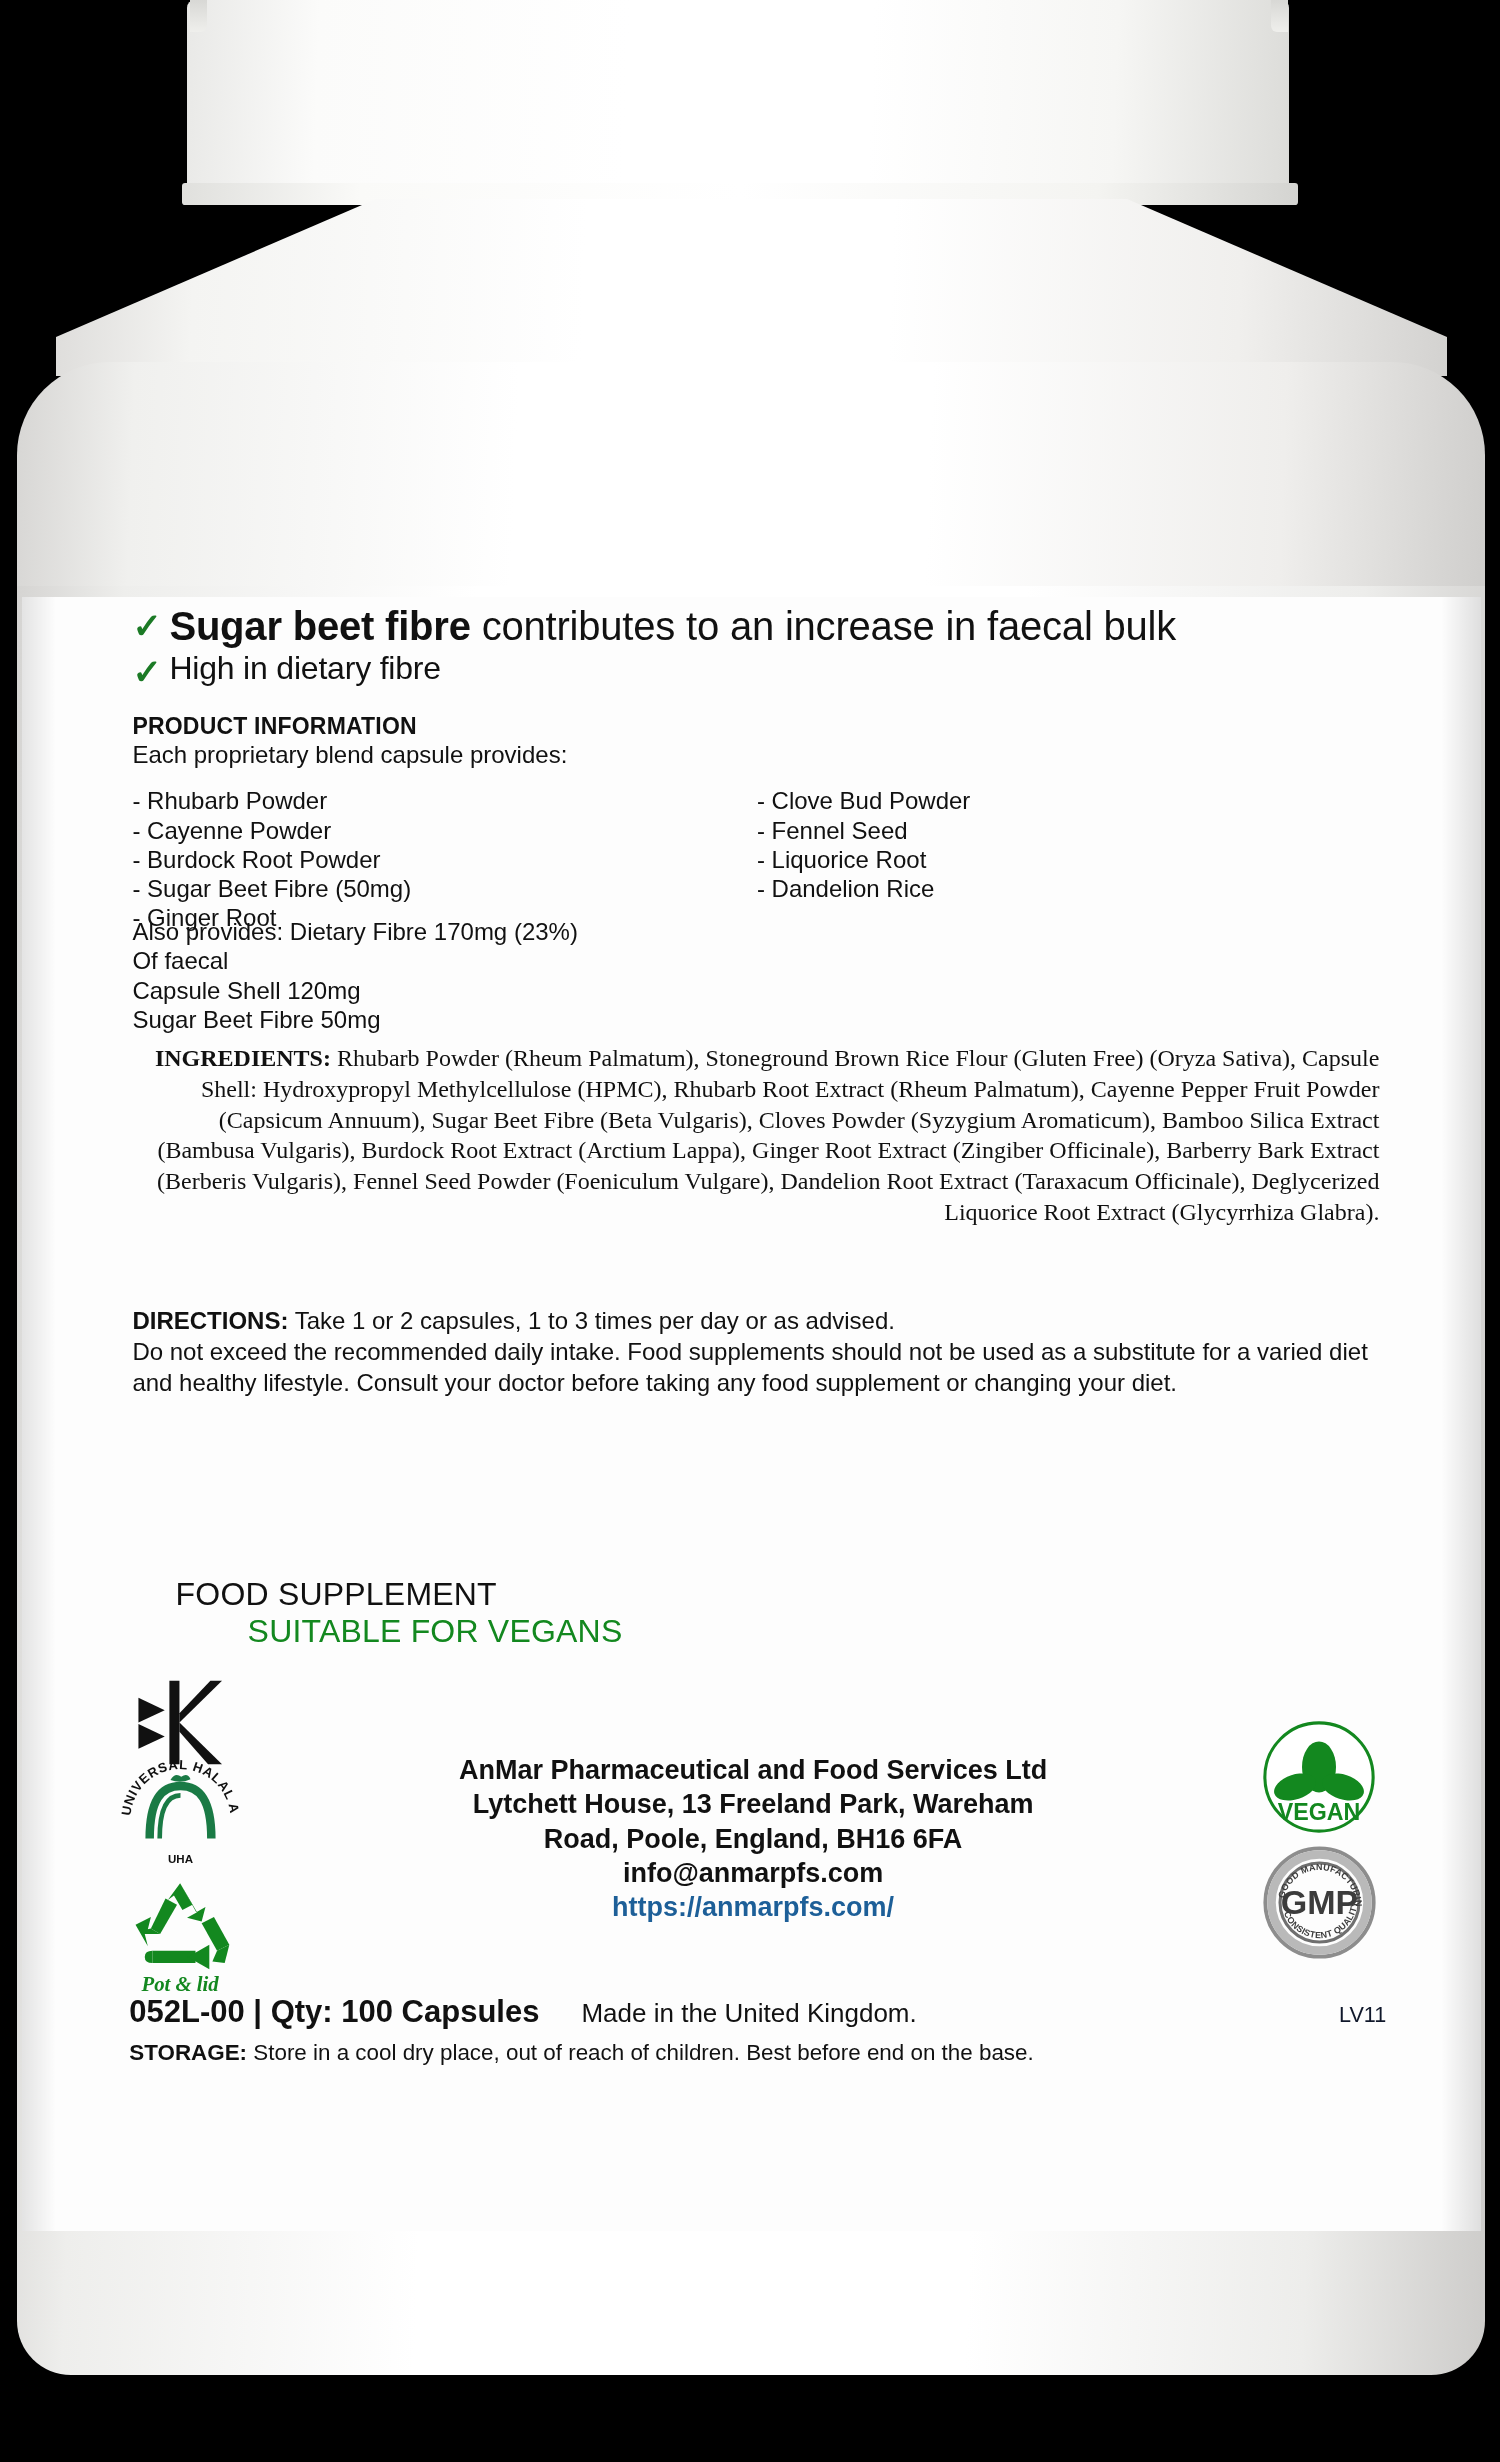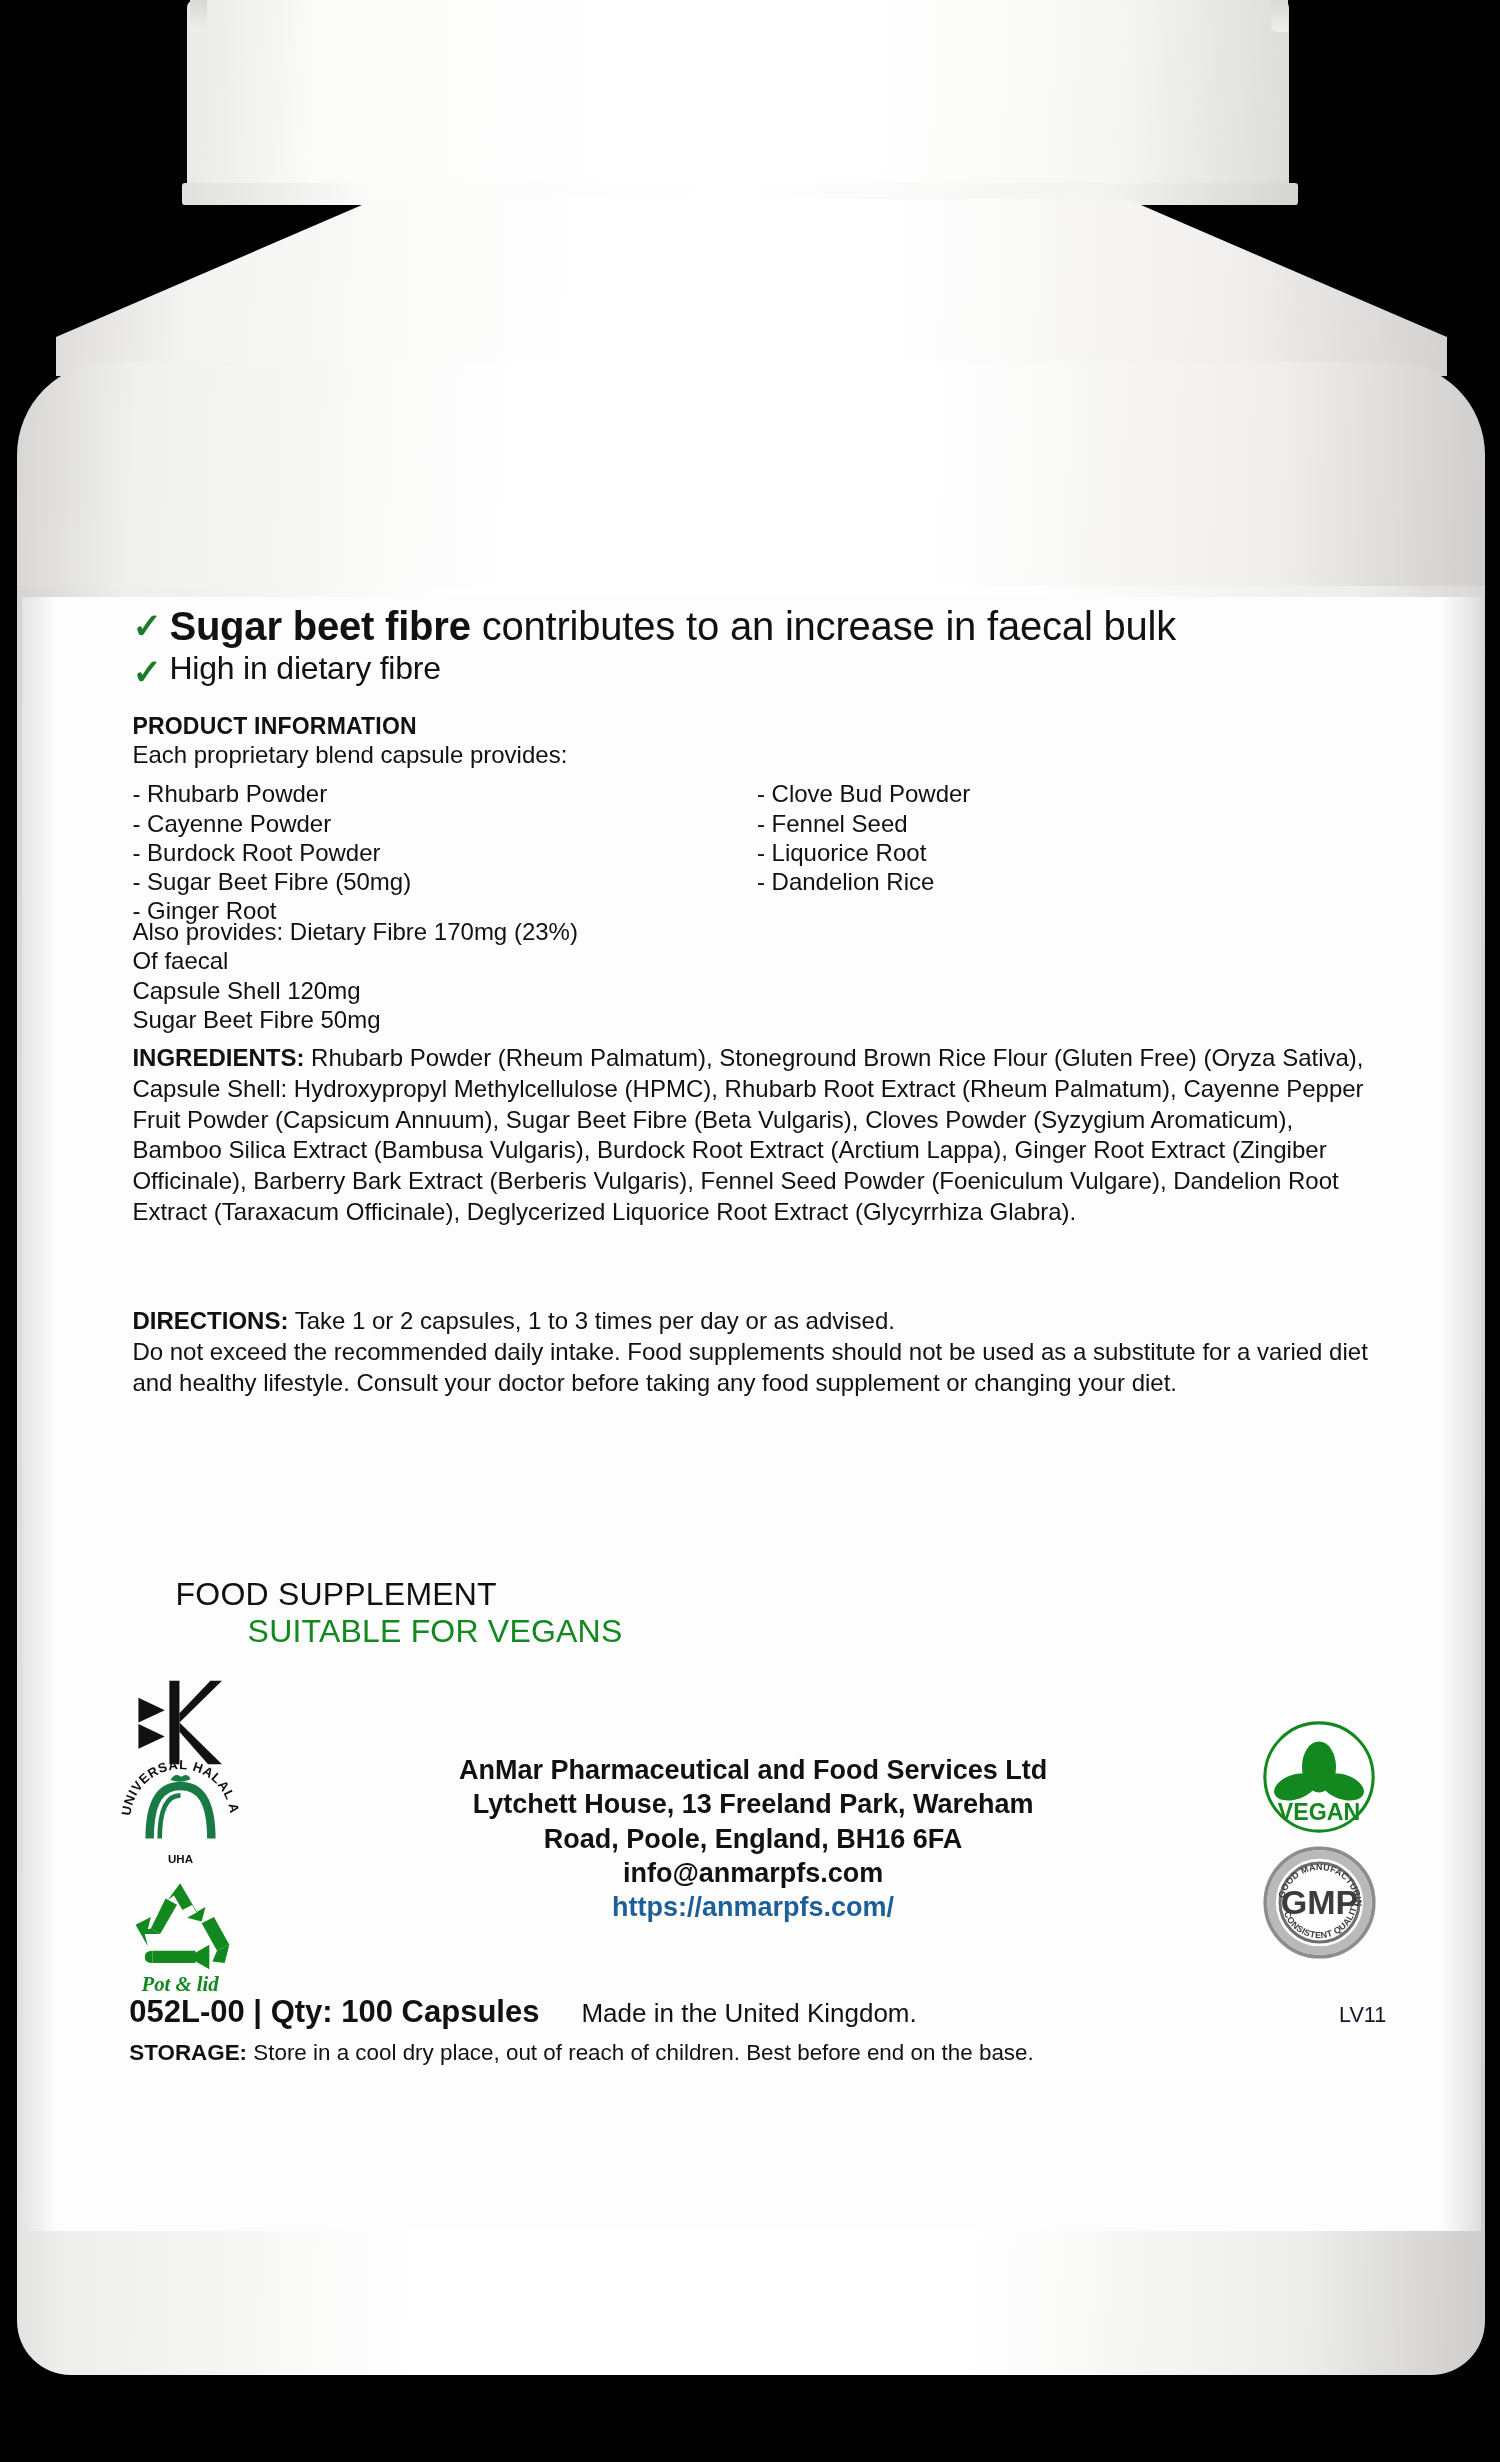--- a/index.html
+++ b/index.html
@@ -60,31 +60,31 @@
   .tick{color:#1b7a25;font-size:35px;font-weight:700;margin-right:7.7px;line-height:1;
         transform:translateY(1.5px);}
   .claim-txt{font-size:40px;color:#111;letter-spacing:-0.2px;}
   .claim-txt b{font-weight:700;}
   .claim2 .claim-txt{font-size:32px;}
 
   
   .sec-head{font-size:23px;font-weight:700;color:#111;letter-spacing:0.2px;}
   .pi{position:absolute;top:116px;left:10.8px;width:1249px;}
   .pi-line{font-size:24px;color:#111;line-height:1.22;}
-  .cols{display:flex;margin-top:10px;}
+  .cols{display:flex;margin-top:17px;}
   .col{width:50%;}
   .col li{list-style:none;font-size:24px;color:#111;line-height:1.22;}
   .col ul{margin:0;padding:0;}
 
   .also{position:absolute;top:320px;left:10.8px;width:925px;}
   .also div{font-size:24px;color:#111;line-height:1.22;}
 
   
   .ing{position:absolute;top:446px;left:10.8px;width:1247px;
-       font-size:24px;color:#111;line-height:1.285;text-align:left;}
+       font-size:24px;color:#111;line-height:1.285;text-align:right;font-family:Liberation Serif, serif;}
   .ing b{font-weight:700;}
   .dir{position:absolute;top:709px;left:10.8px;width:1247px;
        font-size:24px;color:#111;line-height:1.285;}
   .dir b{font-weight:700;}
 
   
   .fsrow{position:absolute;top:979px;left:54px;width:1203px;display:flex;flex-direction:column;}
   .fs{font-size:32px;color:#111;letter-spacing:0.2px;}
   .vegtxt{font-size:32px;color:#13881f;letter-spacing:0.2px;margin-left:72px;}
 

